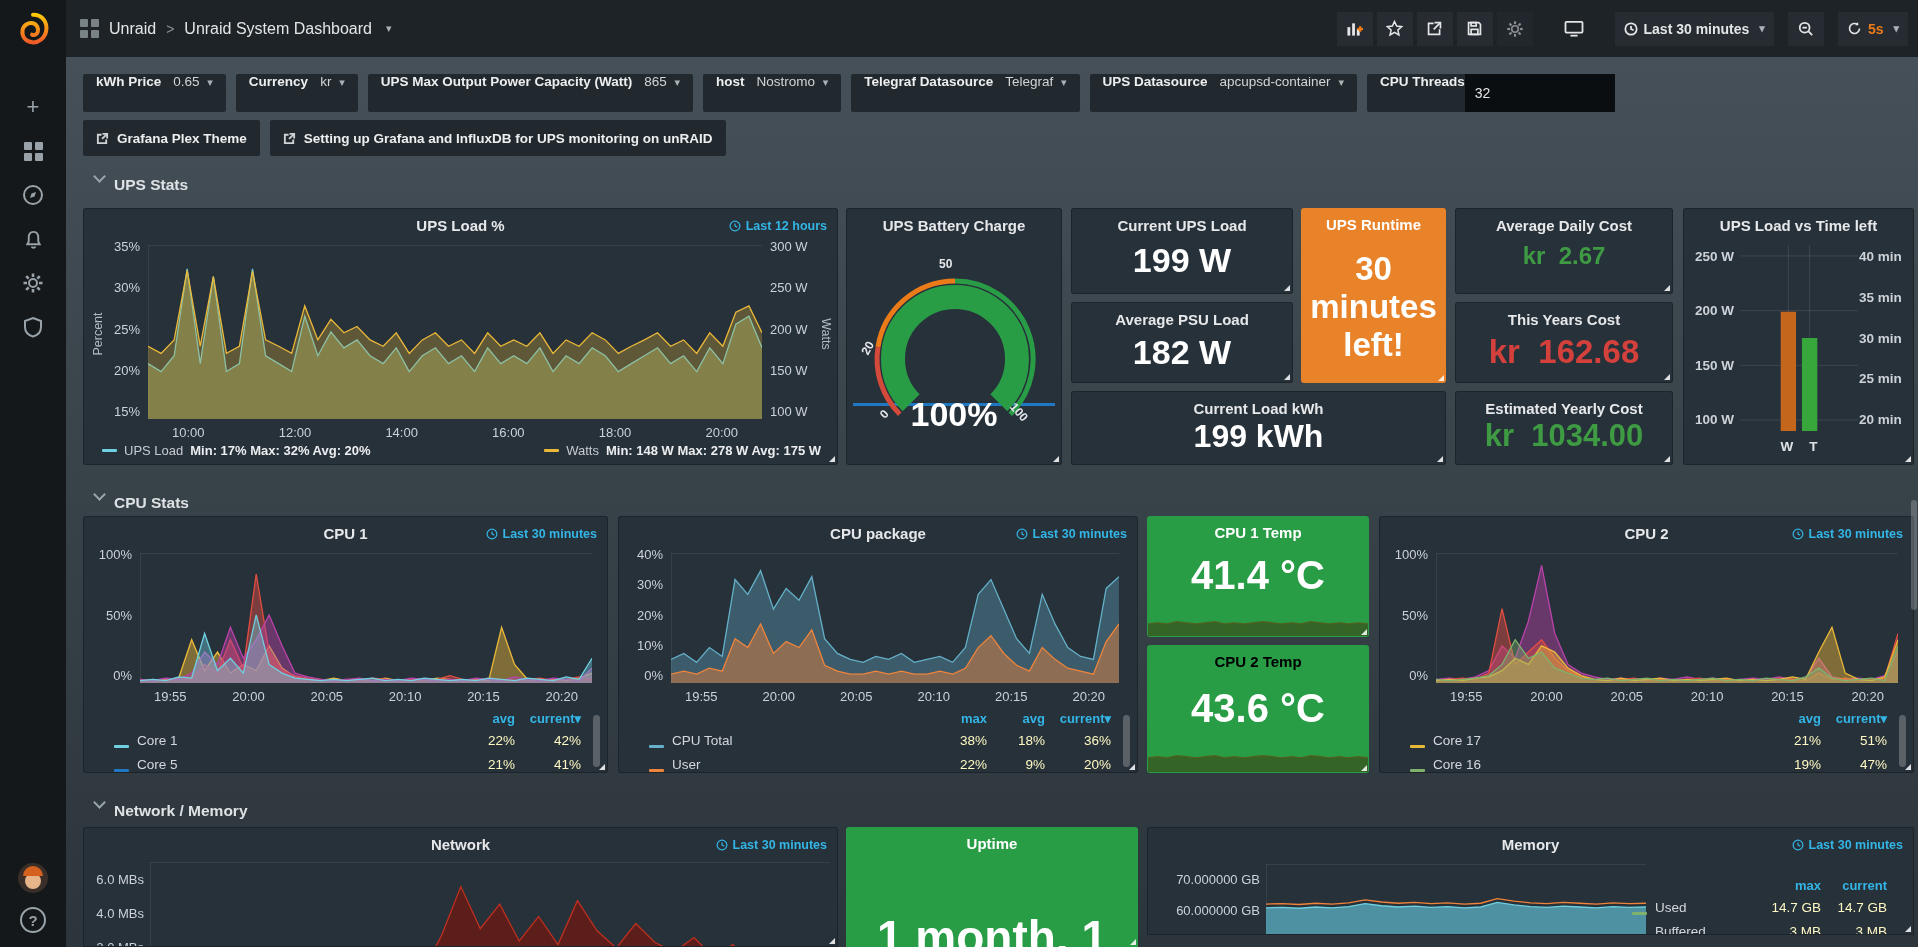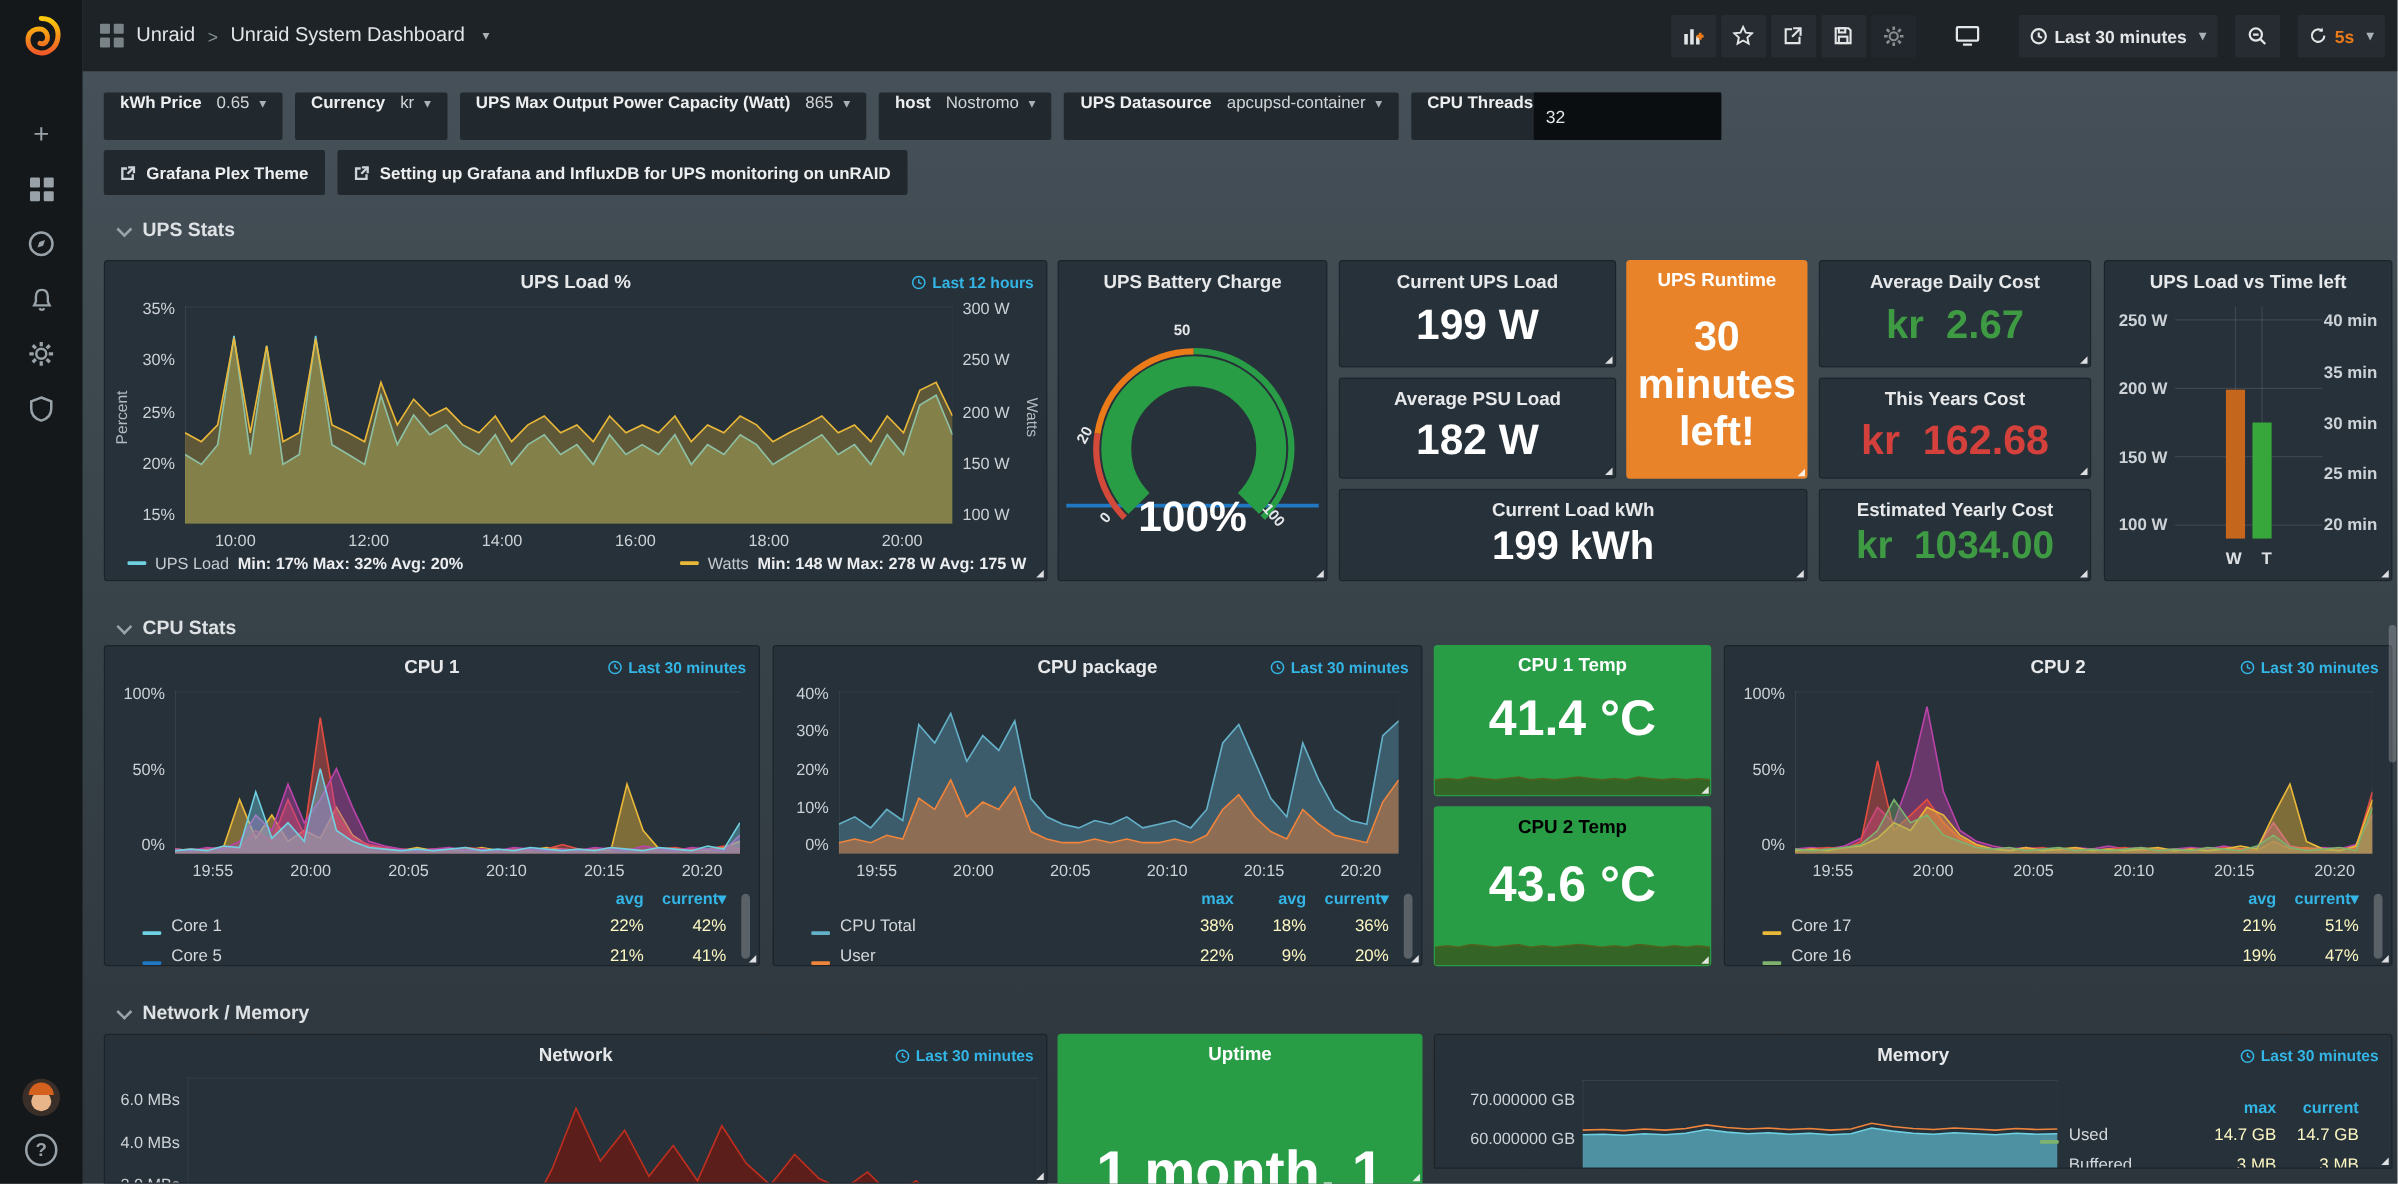--- a/index.html
+++ b/index.html
@@ -32,21 +32,21 @@
   
   .vrow{position:absolute;left:83px;top:74px;display:flex;gap:10px}
   .vbox{height:38px;background:#22292e;display:flex;align-items:flex-start;padding:0 13px;gap:12px;border-radius:2px;cursor:pointer}
   .vlabel{font-weight:700;font-size:13.5px;color:#eceeef;white-space:nowrap}
   .vvalue{font-size:13.5px;color:#d0d4d7;white-space:nowrap}
   .vinput{width:150px;height:38px;background:#0b0e10;border:none;color:#e3e5e7;font-size:14px;padding:0 10px;font-family:inherit;outline:none}
   .lrow2{position:absolute;left:83px;top:120px;display:flex;gap:10px}
   .linkbox{height:36px;background:#22292e;display:flex;align-items:center;padding:0 13px;gap:8px;border-radius:2px;font-weight:700;font-size:13.5px;color:#eceeef;cursor:pointer}
   .linkbox svg{stroke:#cdd3d7;fill:none;stroke-width:2}
   
-  .sect-head{position:absolute;display:flex;align-items:center;gap:10px;font-weight:700;font-size:15.5px;color:#dfe2e4;cursor:pointer}
+  .sect-head{position:absolute;display:flex;align-items:flex-start;gap:10px;font-weight:700;font-size:15.5px;color:#dfe2e4;cursor:pointer}
   .chev{width:9px;height:9px;border-right:2px solid #9aa4aa;border-bottom:2px solid #9aa4aa;transform:rotate(45deg);margin-top:-4px}
   
   .panel{position:absolute;background:#27313a;border:1px solid rgba(0,0,0,0.28);border-radius:3px}
   .panel:after{content:"";position:absolute;right:2px;bottom:2px;width:0;height:0;border-left:6px solid transparent;border-bottom:6px solid rgba(255,255,255,0.85)}
   .ptitle{position:absolute;top:8px;left:0;right:0;text-align:center;font-weight:700;font-size:15px;color:#e6e8ea;cursor:pointer;white-space:nowrap}
   .badge{position:absolute;top:10px;right:10px;font-size:12.5px;font-weight:600;color:#33b5e5;display:flex;gap:5px;align-items:center;white-space:nowrap}
   .badge svg{stroke:#33b5e5;fill:none;stroke-width:1.6}
   .stat-value{position:absolute;left:0;right:0;text-align:center;font-weight:700;color:#fff;white-space:pre;line-height:1.05}
   .ticks-col{display:flex;flex-direction:column;justify-content:space-between;position:absolute;font-size:13px;color:#ccd2d6}
   .ticks-col.ra span{text-align:right}
@@ -249,20 +249,24 @@
     </div>
   <div class="vbox">
       <span class="vlabel">UPS Max Output Power Capacity (Watt)</span>
       <span class="vvalue"><span>865</span> <span class="caret">▾</span></span>
     </div>
   <div class="vbox">
       <span class="vlabel">host</span>
       <span class="vvalue"><span>Nostromo</span> <span class="caret">▾</span></span>
     </div>
   <div class="vbox">
+      <span class="vlabel">Telegraf Datasource</span>
+      <span class="vvalue"><span>Telegraf</span> <span class="caret">▾</span></span>
+    </div>
+  <div class="vbox">
       <span class="vlabel">UPS Datasource</span>
       <span class="vvalue"><span>apcupsd-container</span> <span class="caret">▾</span></span>
     </div>
   <div class="vbox" style="padding-right:0;gap:0">
     <span class="vlabel" style="">CPU Threads</span>
     <input class="vinput" value="32" style="">
   </div>
 </div>
 <div class="lrow2">
   <div class="linkbox">
@@ -380,21 +384,21 @@
 <div class="panel" style="left:1071px;top:391px;width:375px;height:74px">
   <div class="ptitle">Current Load kWh</div>
   <div class="stat-value" style="top:28px;font-size:32px">199 kWh</div>
 </div>
 <div class="panel" style="left: 1301px; top: 208px; width: 145px; height: 175px; border: none; background: rgb(232, 131, 42);">
   <div class="ptitle" style="color:#fff">UPS Runtime</div>
   <div class="stat-value" style="top:42px;font-size:33px;white-space:normal;padding:0 6px;line-height:1.15">30 minutes left!</div>
 </div>
 <div class="panel" style="left:1455px;top:208px;width:218px;height:86px">
   <div class="ptitle">Average Daily Cost</div>
-  <div class="stat-value" style="top: 34px; font-size: 32px; color: rgb(63, 155, 67);">kr  2.67</div>
+  <div class="stat-value" style="top: 34px; font-size: 24px; color: rgb(63, 155, 67);">kr  2.67</div>
 </div>
 <div class="panel" style="left:1455px;top:302px;width:218px;height:81px">
   <div class="ptitle">This Years Cost</div>
   <div class="stat-value" style="top: 32px; font-size: 33px; color: rgb(212, 65, 60);">kr  162.68</div>
 </div>
 <div class="panel" style="left:1455px;top:391px;width:218px;height:74px">
   <div class="ptitle">Estimated Yearly Cost</div>
   <div class="stat-value" style="top: 28px; font-size: 31px; color: rgb(63, 155, 67);">kr  1034.00</div>
 </div>
 

